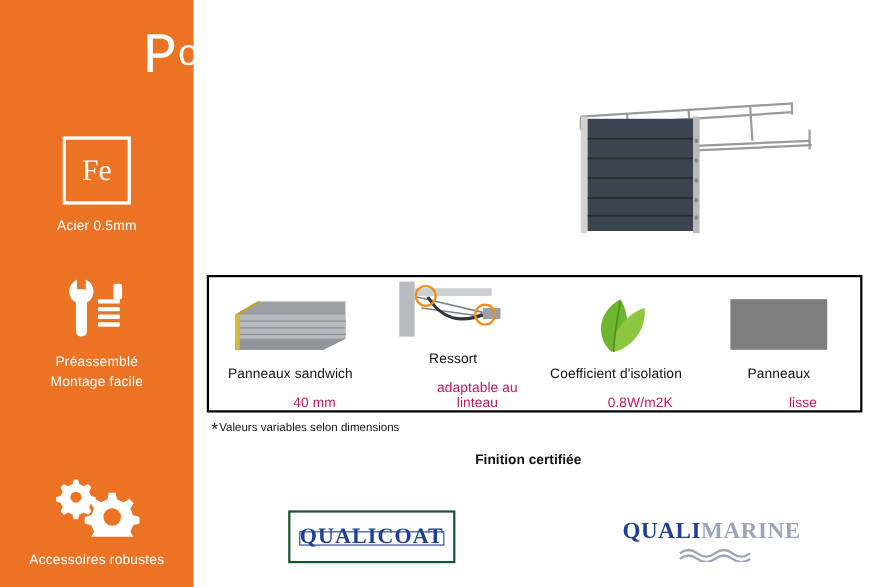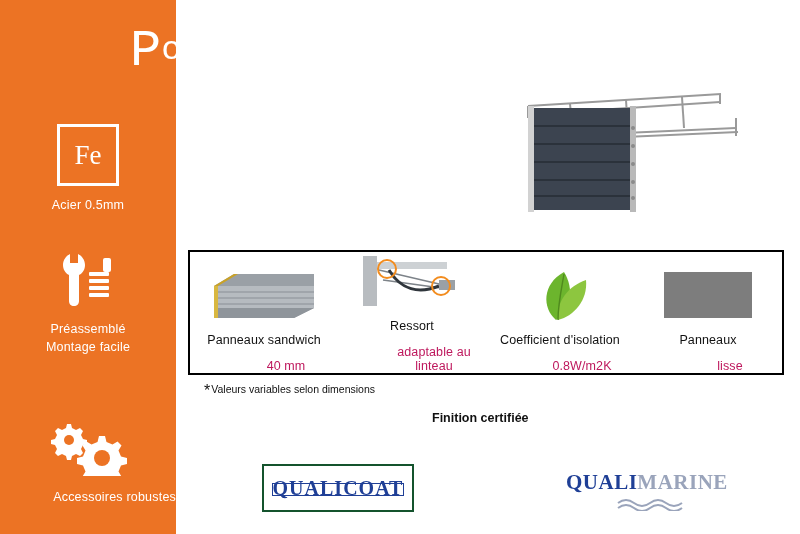--- a/index.html
+++ b/index.html
@@ -131,21 +131,21 @@
     font-size: 12.5px;
     color: #be185d;
     margin-top: 12px;
     letter-spacing: .1px;
     padding-left: 44px;
   }
 
   
   #footnote {
     position: absolute;
-    left: 204px;
+    left: 192px;
     top: 382px;
     font-size: 10.5px;
     color: #111111;
   }
   #footnote .star {
     font-size: 16px;
     vertical-align: -3px;
     margin-right: 1px;
   }
 
@@ -246,21 +246,21 @@
             <rect x="32" y="36" width="20" height="4" rx="1"></rect>
             <rect x="32" y="43" width="20" height="4" rx="1"></rect>
             <rect x="46" y="8" width="8" height="14" rx="2"></rect>
           </g>
         </svg>
       </div>
       <div class="side-caption">Préassemblé</div>
       <div class="side-caption">Montage facile</div>
     </div>
 
-    <div class="side-block" style="top:420px;text-align:right;">
+    <div class="side-block" style="top:432px;">
       <div class="icon-wrap">
         <svg width="78" height="56" viewBox="0 0 78 56" aria-hidden="true">
           <g fill="#ffffff">
 
             <path d="M18 4 l4 0 l1 4 l4 2 l4 -2 l3 3 l-2 4 l2 4 l4 1 l0 4 l-4 1 l-2 4 l2 4 l-3 3 l-4 -2 l-4 2 l-1 4 l-4 0 l-1 -4 l-4 -2 l-4 2 l-3 -3 l2 -4 l-2 -4 l-4 -1 l0 -4 l4 -1 l2 -4 l-2 -4 l3 -3 l4 2 l4 -2 z"></path>
             <circle cx="20" cy="20" r="5" fill="#ec7324"></circle>
 
             <path d="M50 16 l6 0 l1.5 6 l6 2.5 l5 -3 l4 4 l-3 5 l2.5 6 l6 1.5 l0 6 l-6 1.5 l-2.5 6 l3 5 l-4 4 l-5 -3 l-6 2.5 l-1.5 6 l-6 0 l-1.5 -6 l-6 -2.5 l-5 3 l-4 -4 l3 -5 l-2.5 -6 l-6 -1.5 l0 -6 l6 -1.5 l2.5 -6 l-3 -5 l4 -4 l5 3 l6 -2.5 z"></path>
             <circle cx="53" cy="38" r="8" fill="#ec7324"></circle>
           </g>

